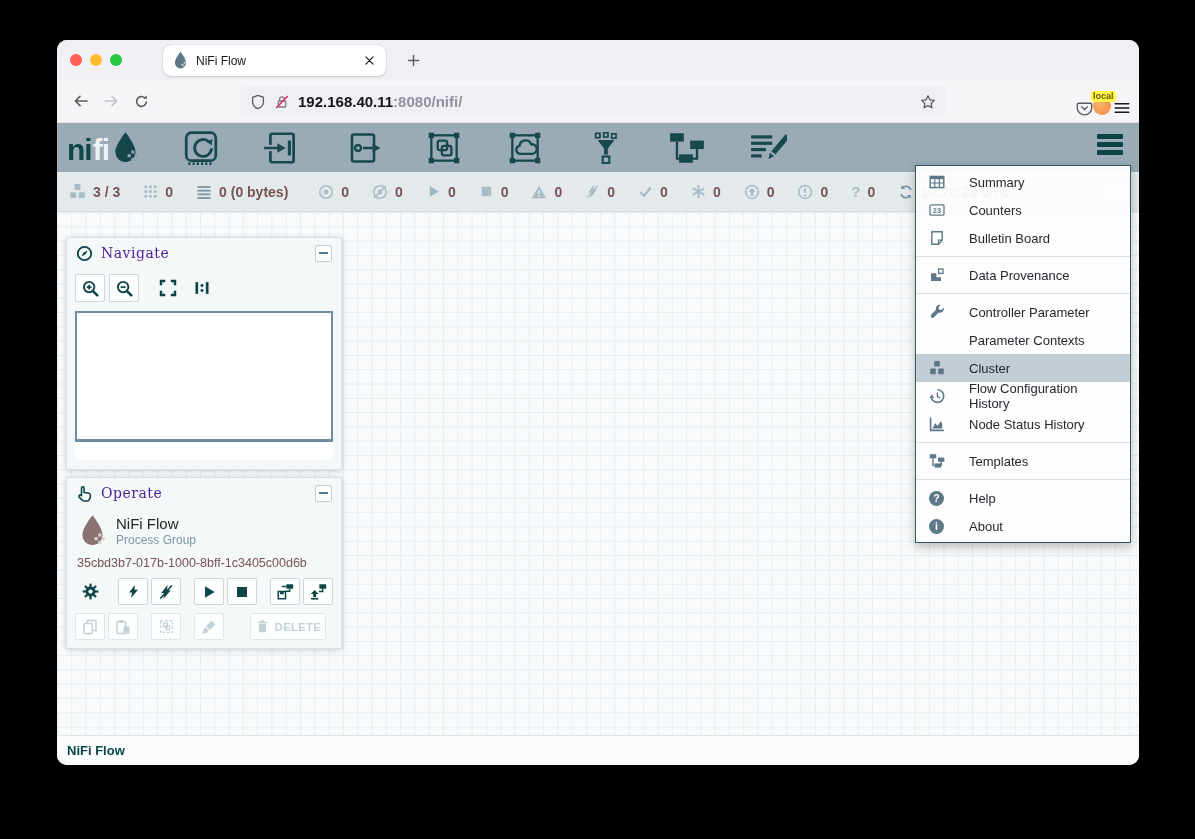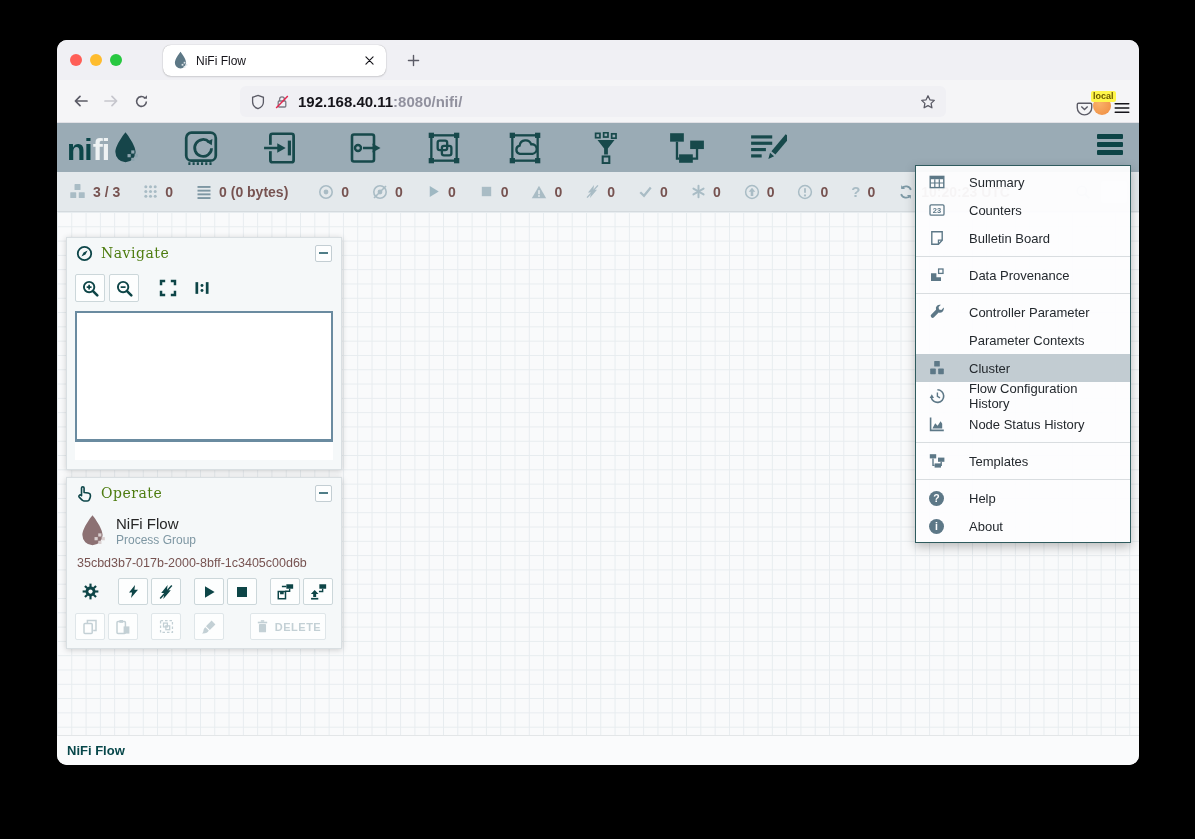--- a/index.html
+++ b/index.html
@@ -72,21 +72,21 @@
 
   
   .breadcrumb{height:30px;background:#fafbfc;border-top:1px solid #e3e6e8;display:flex;
      align-items:center;padding:0 10px;flex:none;}
   .breadcrumb b{font-size:13px;color:#07474a;}
 
   
   .panel{position:absolute;background:#f5f8f9;border:1px solid #d9dfe2;
      box-shadow:0 1px 6px rgba(0,0,0,.18);}
   .panel-head{height:30px;display:flex;align-items:center;padding:0 9px;gap:8px;color:var(--teal);}
-  .panel-title{font-family:"DejaVu Serif",serif;font-size:14px;color:#4d7c0f;flex:1;letter-spacing:.5px;}
+  .panel-title{font-family:"DejaVu Serif",serif;font-size:14px;color:#4c1d95;flex:1;letter-spacing:.5px;}
   .collapse{width:17px;height:17px;border:1px solid #c3ced3;border-radius:2px;background:#fdfefe;
      display:flex;align-items:center;justify-content:center;color:#4b7b85;}
   .collapse i{display:block;width:9px;height:2px;background:#4f7d87;}
 
   .panel-nav{left:9px;top:197px;width:276px;height:233px;}
   .nav-ctrls{display:flex;align-items:center;gap:4px;padding:6px 8px 4px 8px;color:var(--teal);}
   .nbtn{width:30px;height:28px;border:1px solid var(--btnbrd);background:#fdfefe;border-radius:2px;
      display:flex;align-items:center;justify-content:center;color:#0d4547;}
   .nbtn.plain{border-color:transparent;background:transparent;}
   .birdseye{margin:5px 8px 0 8px;height:131px;background:#fff;border:2px solid #6a8ba0;border-bottom-width:3px;}
@@ -711,21 +711,21 @@
     </div>
     <div class="op-head-row">
       <svg class="ic" width="27" height="34" style="color:#8c7173;--chk:#d9cfcf">
           <use href="#s-drop"></use>
         </svg>
       <div>
         <div class="op-name">NiFi Flow</div>
         <div class="op-type">Process Group</div>
       </div>
     </div>
-    <div class="op-id">35cbd3b7-017b-2000-8bff-1c3405c00d6b</div>
+    <div class="op-id">35cbd3b7-017b-1000-8bff-1c3405c00d6b</div>
     <div class="op-btns">
       <span class="obtn nob">
           <svg class="ic" width="17" height="17">
             <use href="#s-gear"></use>
           </svg>
         </span>
       <span class="gap13"></span>
       <span class="obtn">
           <svg class="ic" width="15" height="15">
             <use href="#s-bolt"></use>

